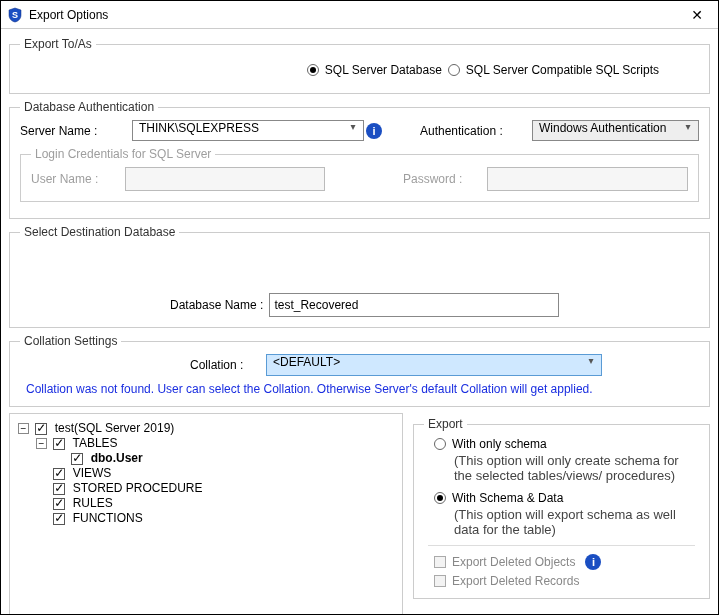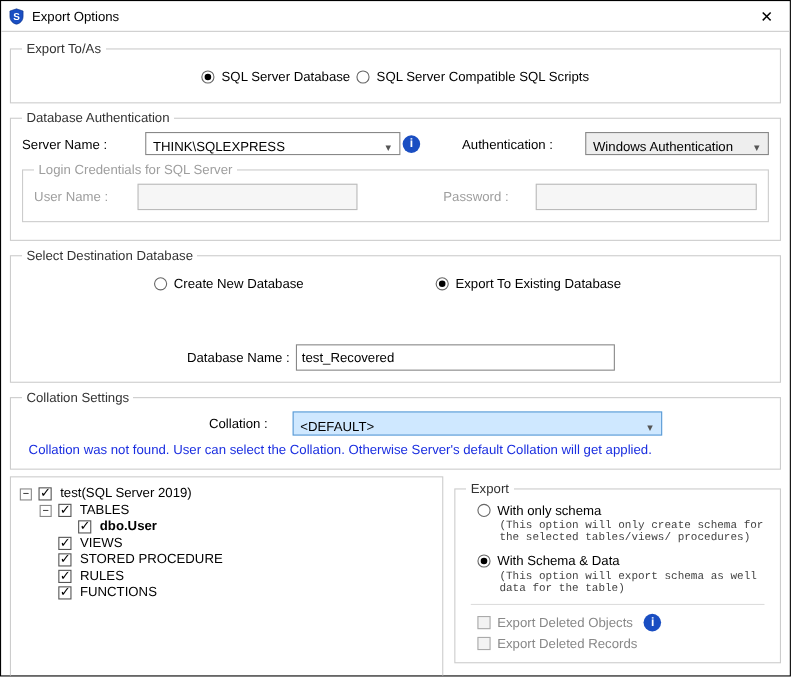--- a/index.html
+++ b/index.html
@@ -52,21 +52,21 @@
     display: flex;
     align-items: center;
     gap: 6px;
   }
   .radio-row {
     display: flex;
     align-items: center;
     gap: 6px;
     margin: 6px 0;
   }
-  .radio-row.spread { justify-content: center; padding: 0 40px; }
+  .radio-row.spread { justify-content: flex-end; padding: 0 40px; }
   .radio-dot {
     width: 12px; height: 12px;
     border: 1px solid #666;
     border-radius: 50%;
     display: inline-flex;
     align-items: center;
     justify-content: center;
     background: #fff;
   }
   .radio-dot.checked::after {
@@ -87,21 +87,21 @@
   .input-disabled {
     border: 1px solid #bbb;
     background: #f6f6f6;
     color: #9e9e9e;
   }
   .select {
     border: 1px solid #888;
     background: #fff;
     height: 21px;
     display: flex;
-    align-items: flex-end;
+    align-items: flex-start;
     justify-content: space-between;
     padding: 0 2px 0 6px;
     font-size: 12px;
     color: #000;
   }
   .select .chev {
     width: 16px;
     text-align: center;
     color: #555;
     font-size: 10px;
@@ -176,23 +176,22 @@
     content: "✓";
     position: absolute;
     top: -3px; left: 0;
     font-size: 12px;
     color: #000;
   }
   .tree .lbl { font-size: 12px; }
   .tree .bold { font-weight: bold; }
   .export-desc {
     color: #444;
-    font-size: 10px;
+    font-size: 13px;
     margin: 2px 0 8px 30px;
-    font-family: Liberation Mono, monospace;
   }
   .chk {
     display: inline-block;
     width: 12px; height: 12px;
     border: 1px solid #aaa;
     background: #f3f3f3;
     margin-right: 6px;
     vertical-align: text-bottom;
   }
   .chk-label { color: #888; }
@@ -285,30 +284,20 @@
         <input class="input-text input-disabled" style="width: 200px;" disabled="">
         <span style="flex:0 0 50px;"></span>
         <span class="field-label disabled" style="width:70px;">Password :</span>
         <input class="input-text input-disabled" style="flex: 1 1 0%;" disabled="">
       </div>
     </fieldset>
   </fieldset>
 
   <fieldset>
     <legend>Select Destination Database</legend>
-    <div class="radio-row" style="justify-content:flex-start; gap:120px; padding-left:120px;">
-      <div class="row">
-        <span class="radio-dot"></span>
-        <span class="label">Create New Database</span>
-      </div>
-      <div class="row">
-        <span class="radio-dot checked"></span>
-        <span class="label">Export To Existing Database</span>
-      </div>
-    </div>
     <div class="row gap-top" style="padding-left:150px;margin-top:48px;">
       <span class="field-label" style="width:auto;">Database Name :</span>
       <input class="input-text" style="width: 290px;" value="test_Recovered">
     </div>
   </fieldset>
 
   <fieldset>
     <legend>Collation Settings</legend>
     <div class="row" style="padding-left:170px;">
       <span class="field-label" style="width:70px;">Collation :</span>

